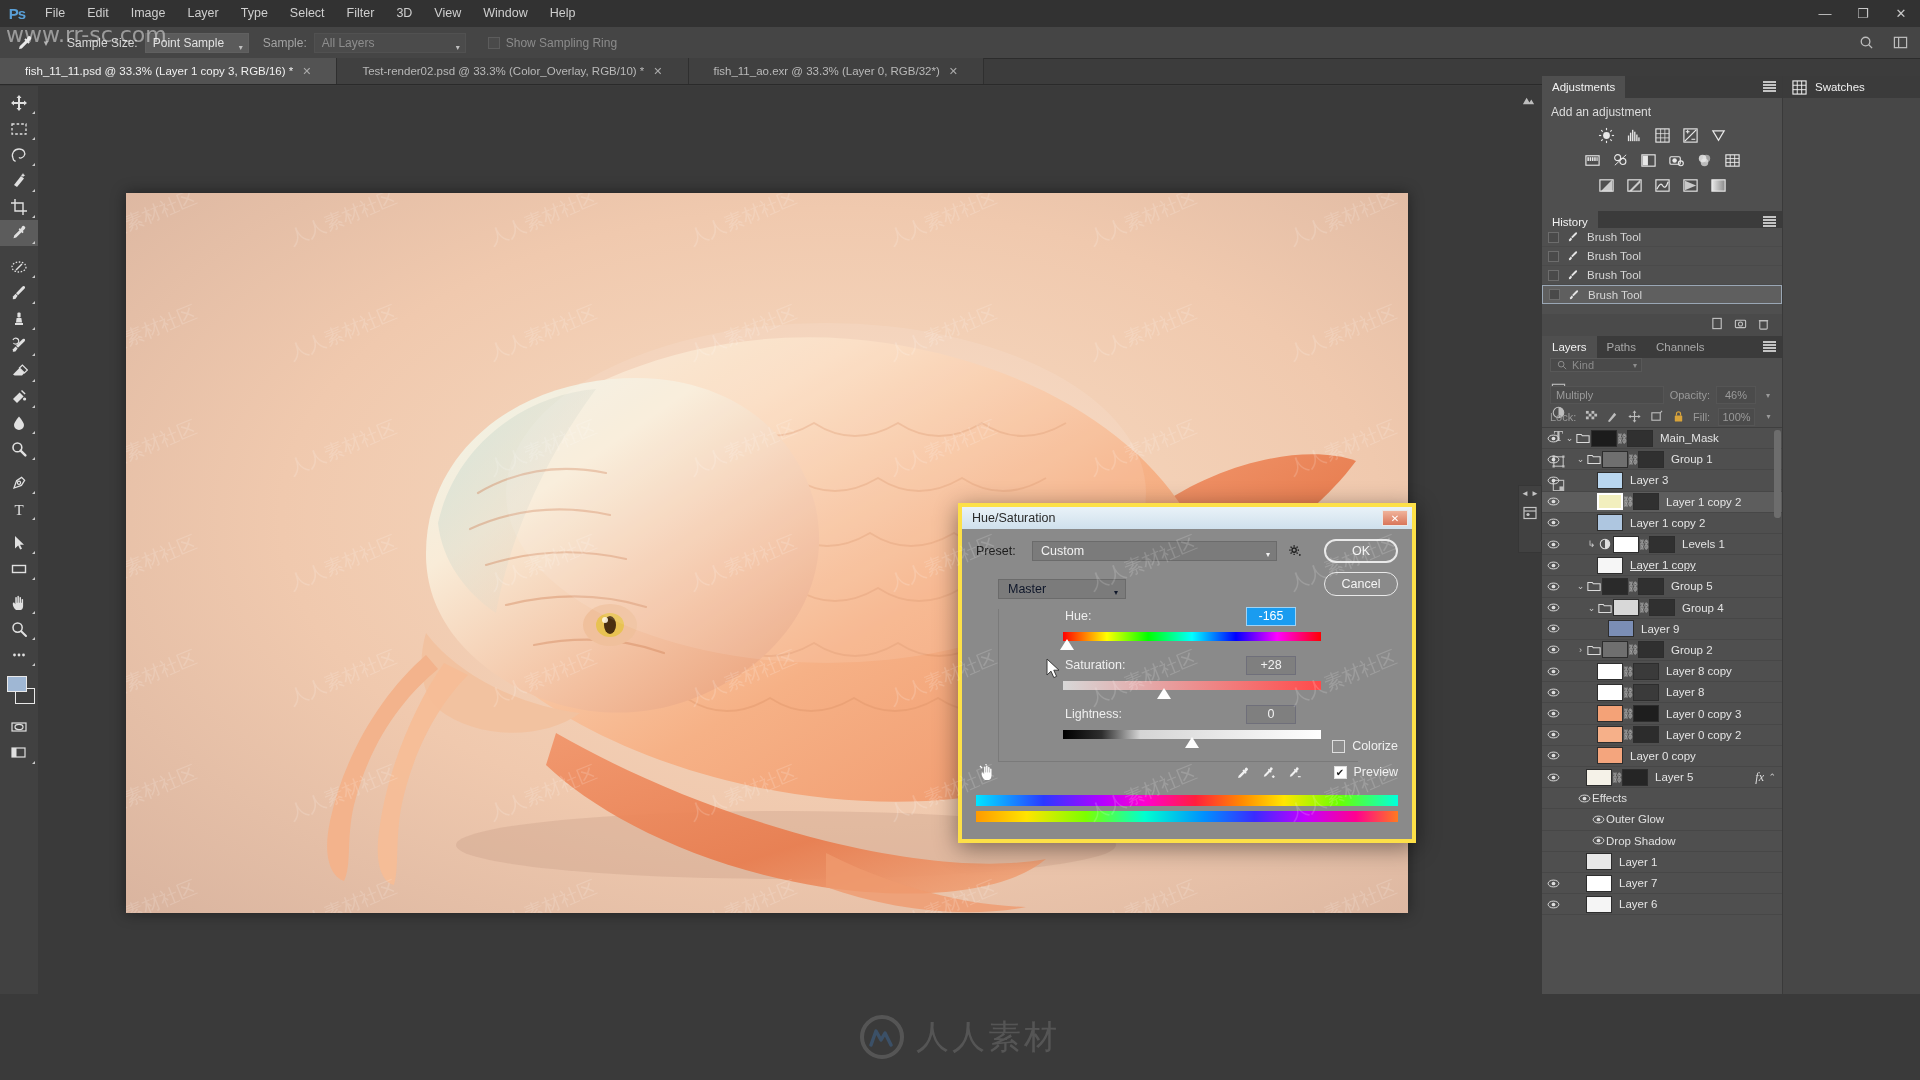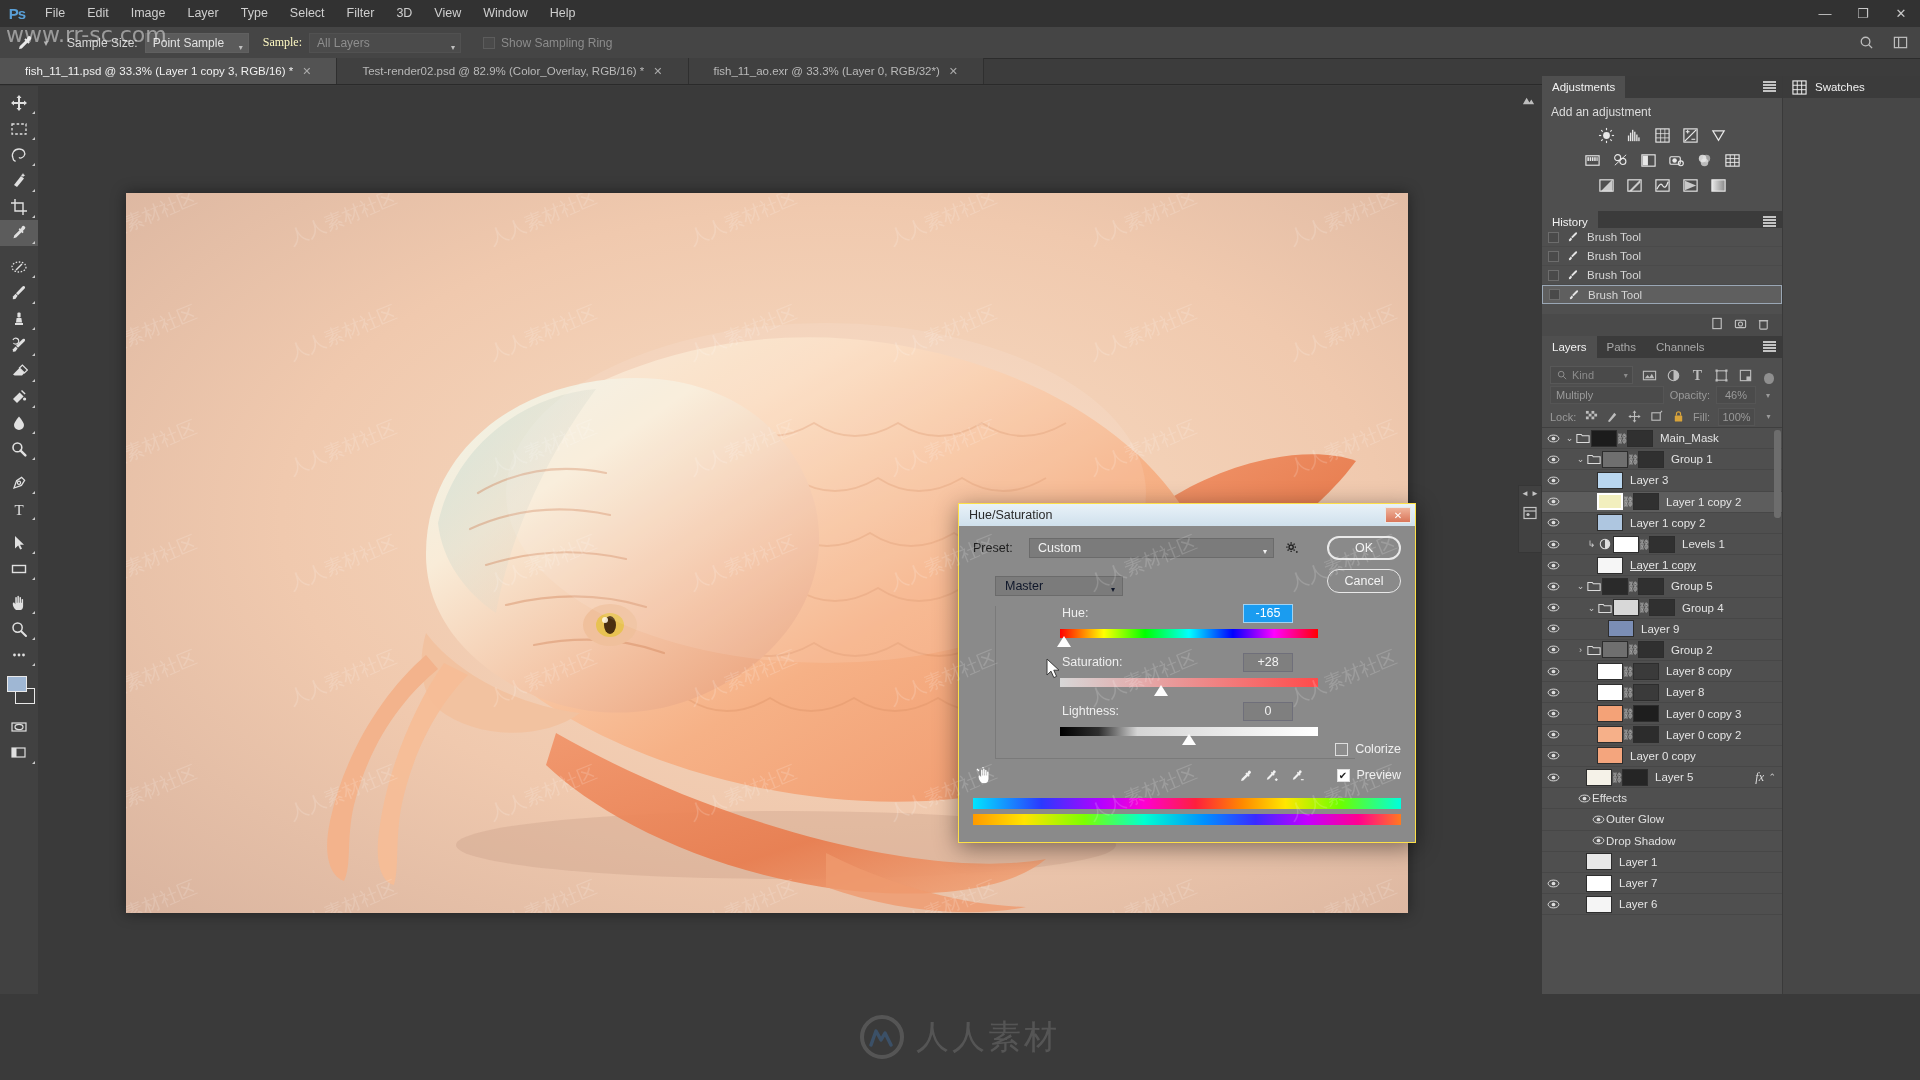--- a/index.html
+++ b/index.html
@@ -34,21 +34,21 @@
     position: absolute; top: 27px; left: 0; width: 1920px; height: 32px;
     background: #454545; display: flex; align-items: center;
     border-bottom: 1px solid #2c2c2c;
   }
   .opt-tool-icon {
     margin-left: 12px; width: 24px; height: 22px;
     display:flex; align-items:center; justify-content:center;
   }
   .opt-caret { margin-left: 3px; width: 14px; color: #b5b5b5; font-size: 9px; display:flex; align-items:center; justify-content:center;}
   .opt-label { margin-left: 14px; font-size: 12px; color: #d8d8d8; }
-  .opt-label.dim { color: #fef9c3; font-family: Liberation Serif, serif; }
+  .opt-label.dim { color: #a3a3a3; }
   .opt-select {
     margin-left: 7px; height: 20px; background: #5b5b5b; border: 1px solid #606060;
     color: #e2e2e2; font-size: 12px; padding: 0 18px 0 7px; line-height: 19px;
     position: relative; min-width: 104px;
   }
   .opt-select.dim { background:#4b4b4b; color:#8e8e8e; border-color:#515151; min-width: 152px; }
   .opt-select .sel-caret { position:absolute; right:5px; top:4px; font-size:8px; color:#c0c0c0;}
   .opt-check { margin-left: 22px; display:flex; align-items:center; gap:6px; color:#8c8c8c; font-size:12px;}
   .opt-chkbox { width:12px; height:12px; background:#4a4a4a; border:1px solid #5c5c5c;}
   .opt-right { position:absolute; right: 10px; display:flex; align-items:center; gap: 14px;}
@@ -126,21 +126,21 @@
 
   .hist-body { background:#4f4f4f; flex: 0 0 auto; height: 86px; overflow:hidden; position:relative; }
   .hist-row { height: 19px; display:flex; align-items:center; gap:7px; padding-left:6px; font-size:11.5px; color:#d6d6d6; border-bottom:1px solid #4a4a4a;}
   .hist-row.sel { background:#5f5f5f; border:1px solid #9aa7b5; }
   .hist-box { width:11px; height:11px; border:1px solid #6d6d6d; background:#4a4a4a; flex:none;}
   .hist-brush { width:14px; display:flex; align-items:center; justify-content:center;}
   .hist-foot { height: 22px; background:#4a4a4a; display:flex; align-items:center; justify-content:flex-end; gap:10px; padding-right:12px;}
   .hist-foot .fico { color:#c2c2c2; font-size:12px; }
 
   .layers-body { background:#4f4f4f; flex:1; display:flex; flex-direction:column; min-height:0; }
-  .filter-row { height: 26px; display:flex; align-items:flex-end; gap:9px; padding: 0 8px; }
+  .filter-row { height: 26px; display:flex; align-items:flex-start; gap:9px; padding: 0 8px; flex-direction: column; }
   .kind-box { width: 92px; height: 18px; background:#4a4a4a; border:1px solid #585858; color:#8c8c8c; font-size:11px;
               display:flex; align-items:center; gap:5px; padding-left:6px; position:relative;}
   .kind-box .kcaret { position:absolute; right:4px; font-size:8px;}
   .filt-ico { width:17px; height:17px; display:flex; align-items:center; justify-content:center; color:#bdbdbd;}
   .filt-toggle { width:11px; height:11px; border-radius:50%; background:#8f8f8f; margin-left:2px;}
 
   .blend-row { height: 22px; display:flex; align-items:center; padding: 0 8px; gap:6px; }
   .blend-sel { flex:1; height:18px; background:#4b4b4b; border:1px solid #555; color:#9a9a9a; font-size:11px; padding-left:5px; line-height:16px;}
   .op-label { font-size:11px; color:#9a9a9a; }
   .op-val { width:40px; height:18px; background:#4b4b4b; border:1px solid #555; color:#9a9a9a; font-size:11px; text-align:center; line-height:16px;}
@@ -194,21 +194,21 @@
     position:absolute; left:0; bottom:0; width:1920px; height:86px; background:#3a3a3a;
     display:flex; align-items:center; justify-content:center;
   }
   .wm { display:flex; align-items:center; gap:12px; opacity:0.33;}
   .wm-circle { width:44px; height:44px; border-radius:50%; border:4px solid #8e8e8e; display:flex; align-items:center; justify-content:center;}
   .wm-text { font-size:33px; color:#8e8e8e; letter-spacing:3px; font-family:"DejaVu Sans", sans-serif;}
 
   
   .dialog {
     position:absolute; left:958px; top:503px; width:458px; height:340px;
-    background:#8a8a8a; border:1px solid #fde047;
+    background:#8a8a8a; border:4px solid #fde047;
     box-shadow: 0 5px 22px rgba(0,0,0,0.45);
     display:flex; flex-direction:column;
   }
   .dlg-title {
     height:22px; background: linear-gradient(#e9f2f8, #cfe0ec);
     display:flex; align-items:center; padding-left:10px; position:relative;
     font-size:12.5px; color:#2a2a2a;
   }
   .dlg-close {
     position:absolute; right:4px; top:3px; width:26px; height:16px;
@@ -344,21 +344,21 @@
       </div>
     </div>
   </div>
 
   <div class="tabbar" id="tabbar">
       <div class="doc-tab active">
         <span>fish_11_11.psd @ 33.3% (Layer 1 copy 3, RGB/16) *</span>
         <span class="tabclose">✕</span>
       </div>
       <div class="doc-tab">
-        <span>Test-render02.psd @ 82.9% (Color_Overlay, RGB/16) *</span>
+        <span>Test-render02.psd @ 33.3% (Color_Overlay, RGB/10) *</span>
         <span class="tabclose">✕</span>
       </div>
       <div class="doc-tab">
         <span>fish_11_ao.exr @ 33.3% (Layer 0, RGB/32*)</span>
         <span class="tabclose">✕</span>
       </div>
     </div>
 
   <div class="toolbar" id="toolbar">
       <div class="tool">

